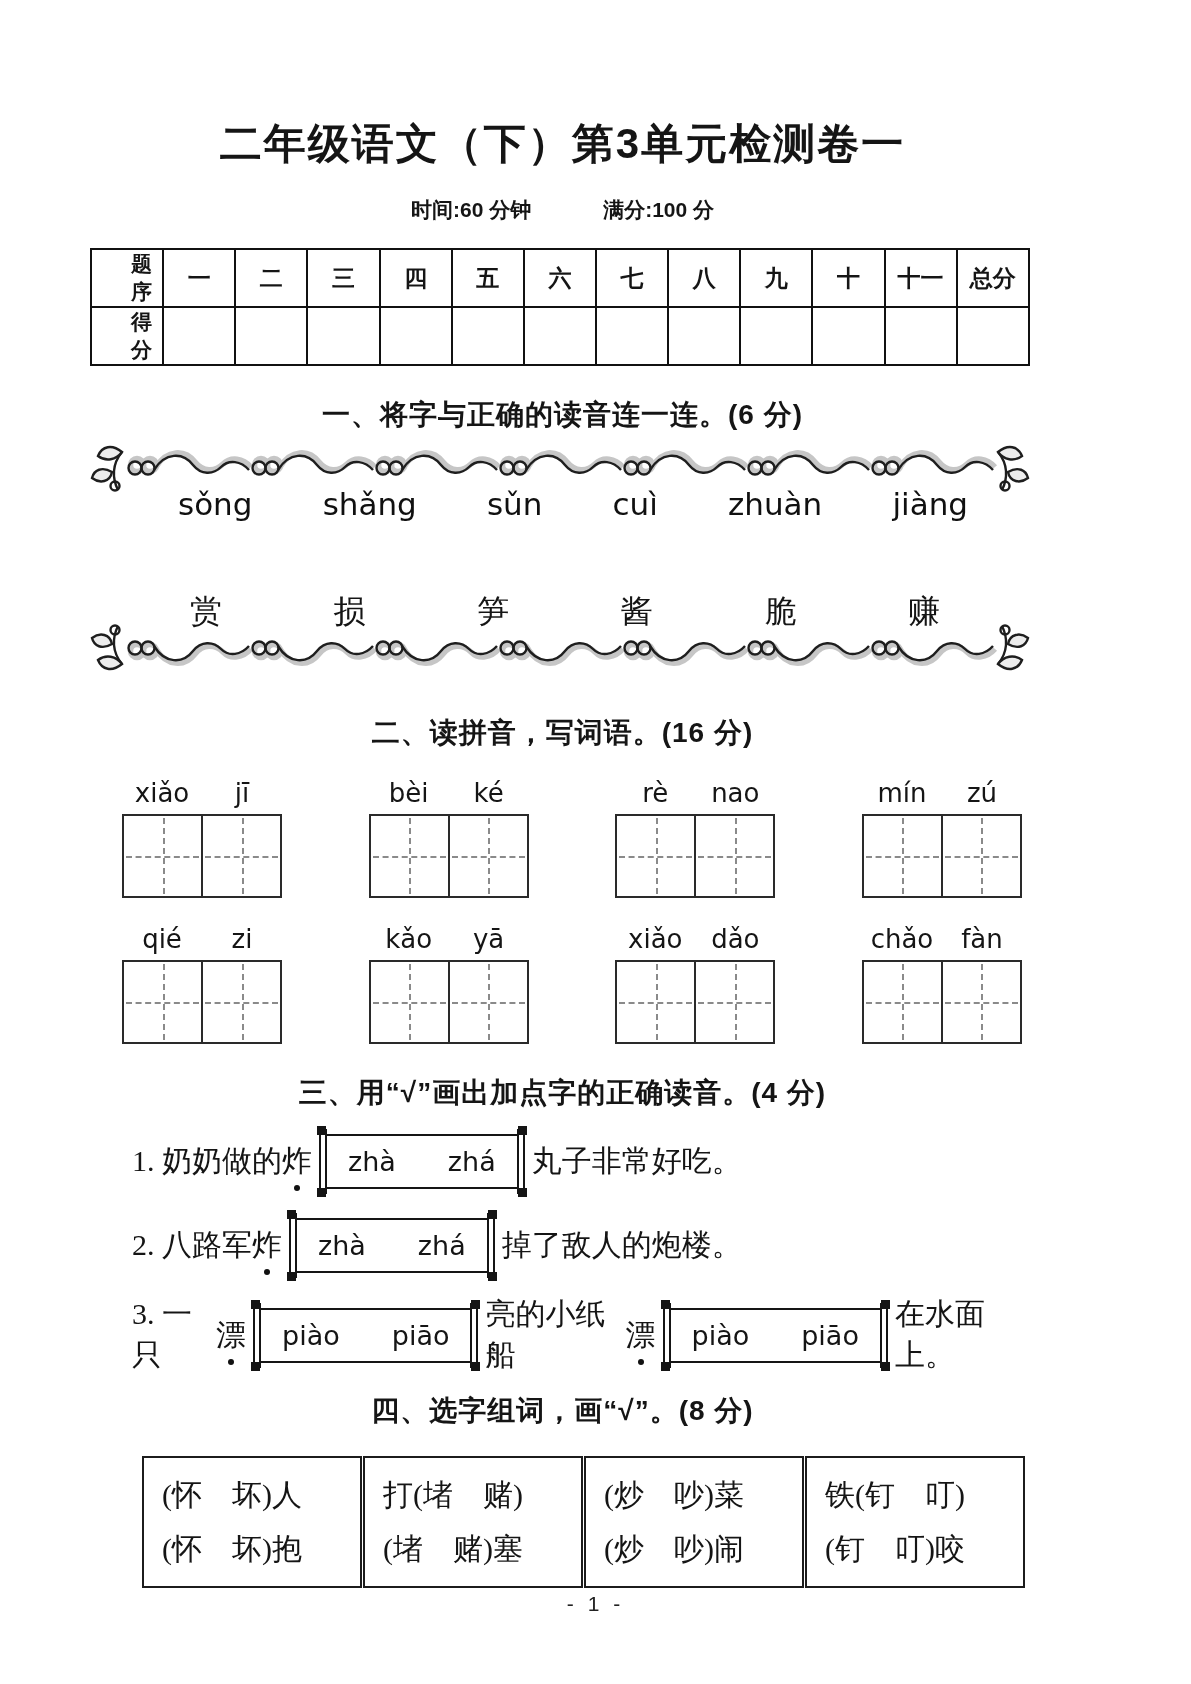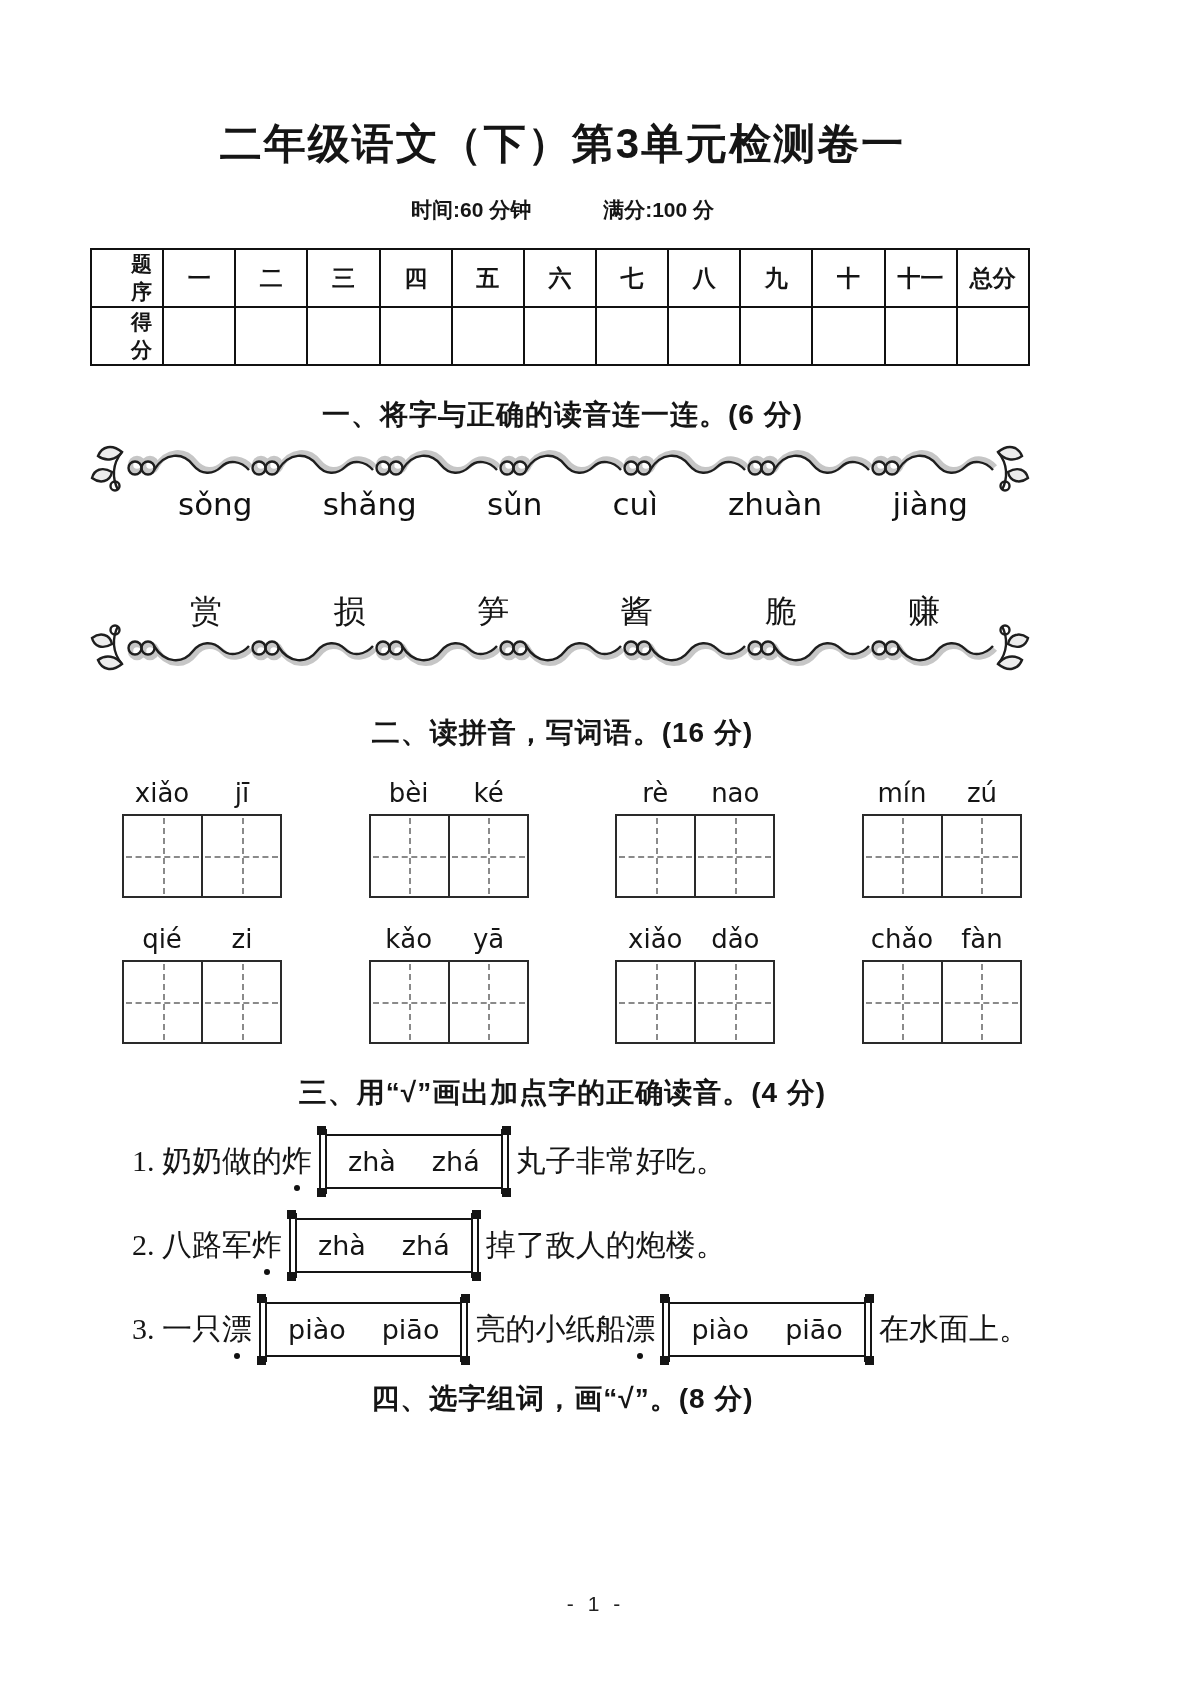--- a/index.html
+++ b/index.html
@@ -54,21 +54,21 @@
   .tzg .cell + .cell { border-left:2px solid #2a2a2a; }
   .tzg .cell::before { content:""; position:absolute; left:50%; top:2px; bottom:2px; border-left:2px dashed #8a8a8a; }
   .tzg .cell::after  { content:""; position:absolute; top:50%; left:2px; right:2px; border-top:2px dashed #8a8a8a; }
 
   
   .sentences { margin-left:42px; font-family:"Liberation Serif", serif; }
   .sentence { display:flex; align-items:center; margin-top:14px; min-height:70px; font-size:30px; }
   .dotted { position:relative; }
   .dotted::after { content:""; position:absolute; left:50%; bottom:-9px; transform:translateX(-50%);
                    width:6px; height:6px; border-radius:50%; background:#111; }
-  .pbox { position:relative; display:inline-flex; align-items:flex-end; gap:36px;
+  .pbox { position:relative; display:inline-flex; align-items:flex-end; gap:52px;
           border-top:2.5px solid #151515; border-bottom:2.5px solid #151515;
           padding:10px 28px; margin:0 8px; }
   .pbox .opt { font-family:"DejaVu Sans", sans-serif; font-size:27px; }
   .pbox i { position:absolute; display:block; }
   .pbox .bar { top:-7px; bottom:-7px; width:8px; border-left:2.5px solid #151515; border-right:2.5px solid #151515; background:#fff; }
   .pbox .bar.l { left:-1px; } .pbox .bar.r { right:-1px; }
   .pbox .sq { width:9px; height:9px; background:#151515; }
   .pbox .sq.tl { top:-10px; left:-3px; } .pbox .sq.tr { top:-10px; right:-3px; }
   .pbox .sq.bl { bottom:-10px; left:-3px; } .pbox .sq.br { bottom:-10px; right:-3px; }
 
@@ -355,17 +355,35 @@
             <i class="sq br"></i>
             <span class="opt">piào</span>
             <span class="opt">piāo</span>
           </span>
           <span>在水面上。</span>
       </div>
     </div>
 
     <div class="sec-h h4">四、选字组词，画“√”。(8 分)</div>
 
+    <div class="cards">
+      <div class="card">
+        <div class="ln">(怀　坏)人</div>
+        <div class="ln">(怀　坏)抱</div>
+      </div>
+      <div class="card">
+        <div class="ln">打(堵　赌)</div>
+        <div class="ln">(堵　赌)塞</div>
+      </div>
+      <div class="card">
+        <div class="ln">(炒　吵)菜</div>
+        <div class="ln">(炒　吵)闹</div>
+      </div>
+      <div class="card">
+        <div class="ln">铁(钉　叮)</div>
+        <div class="ln">(钉　叮)咬</div>
+      </div>
+    </div>
 
   </div>
 
   <div class="pageno">- 1 -</div>
 </div>
 
 </body></html>

